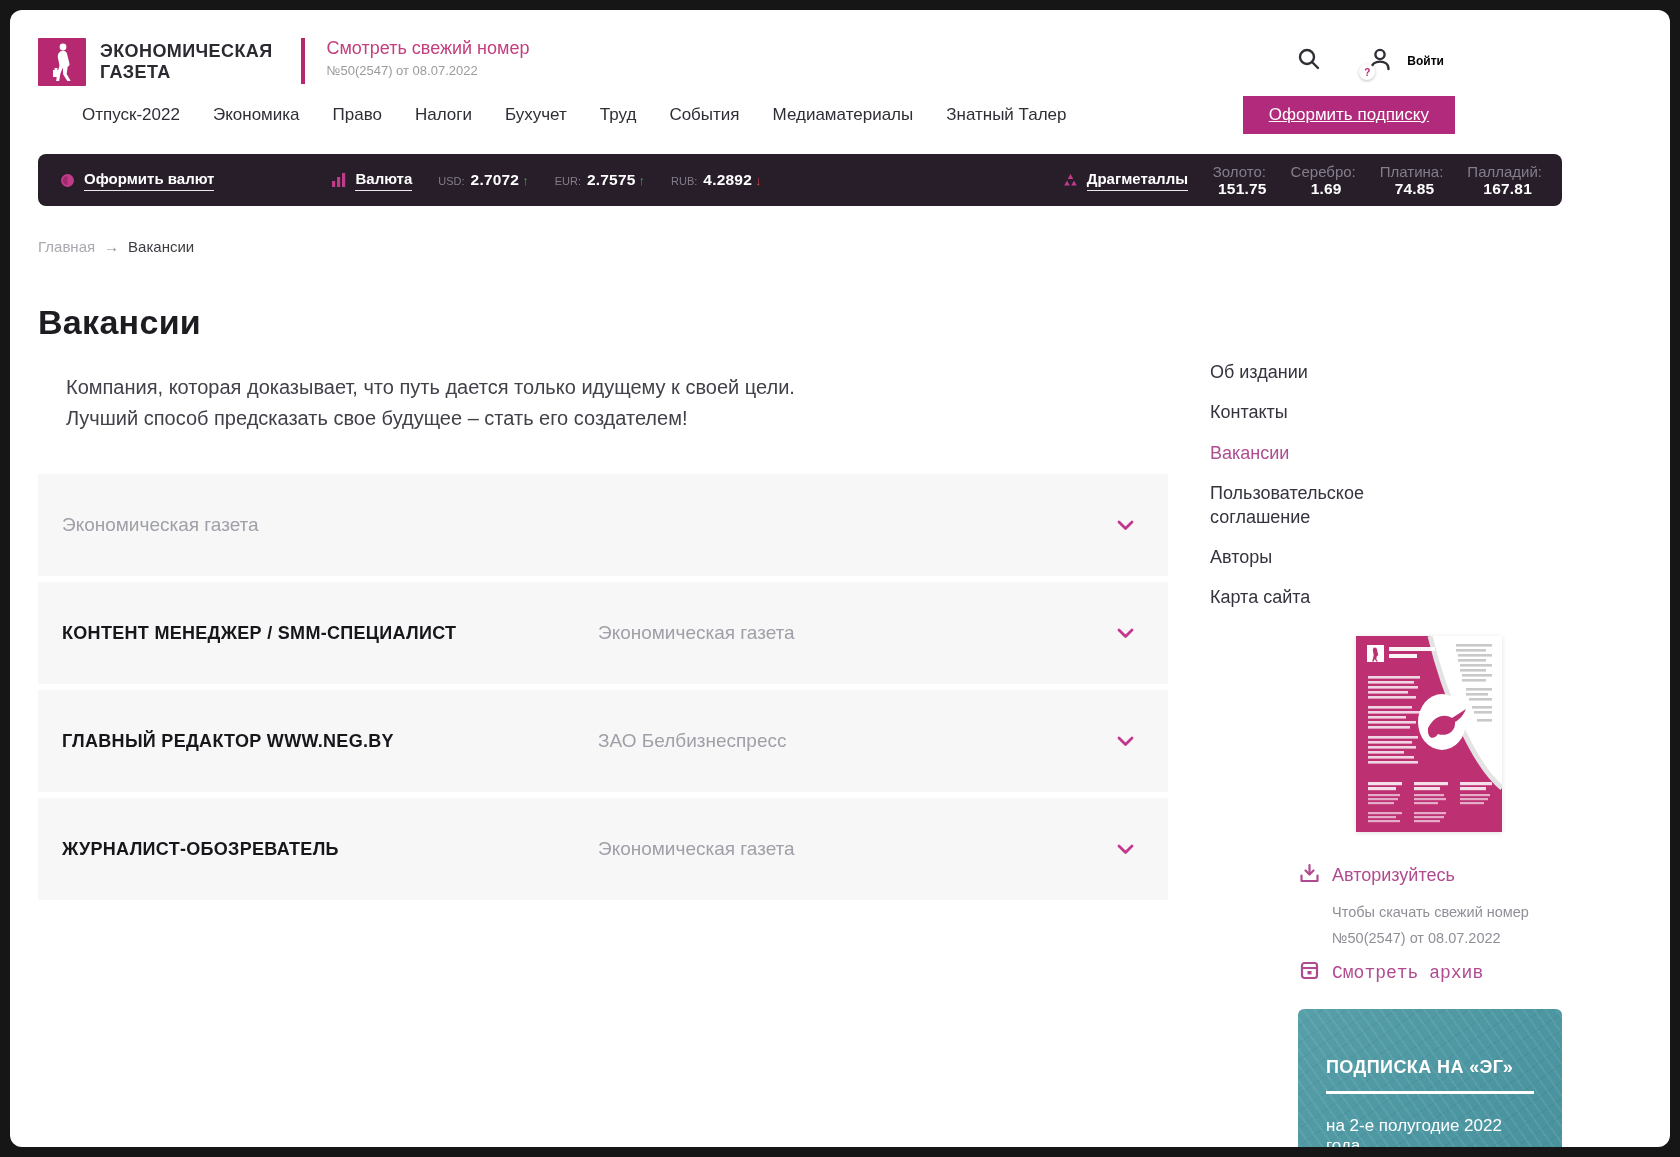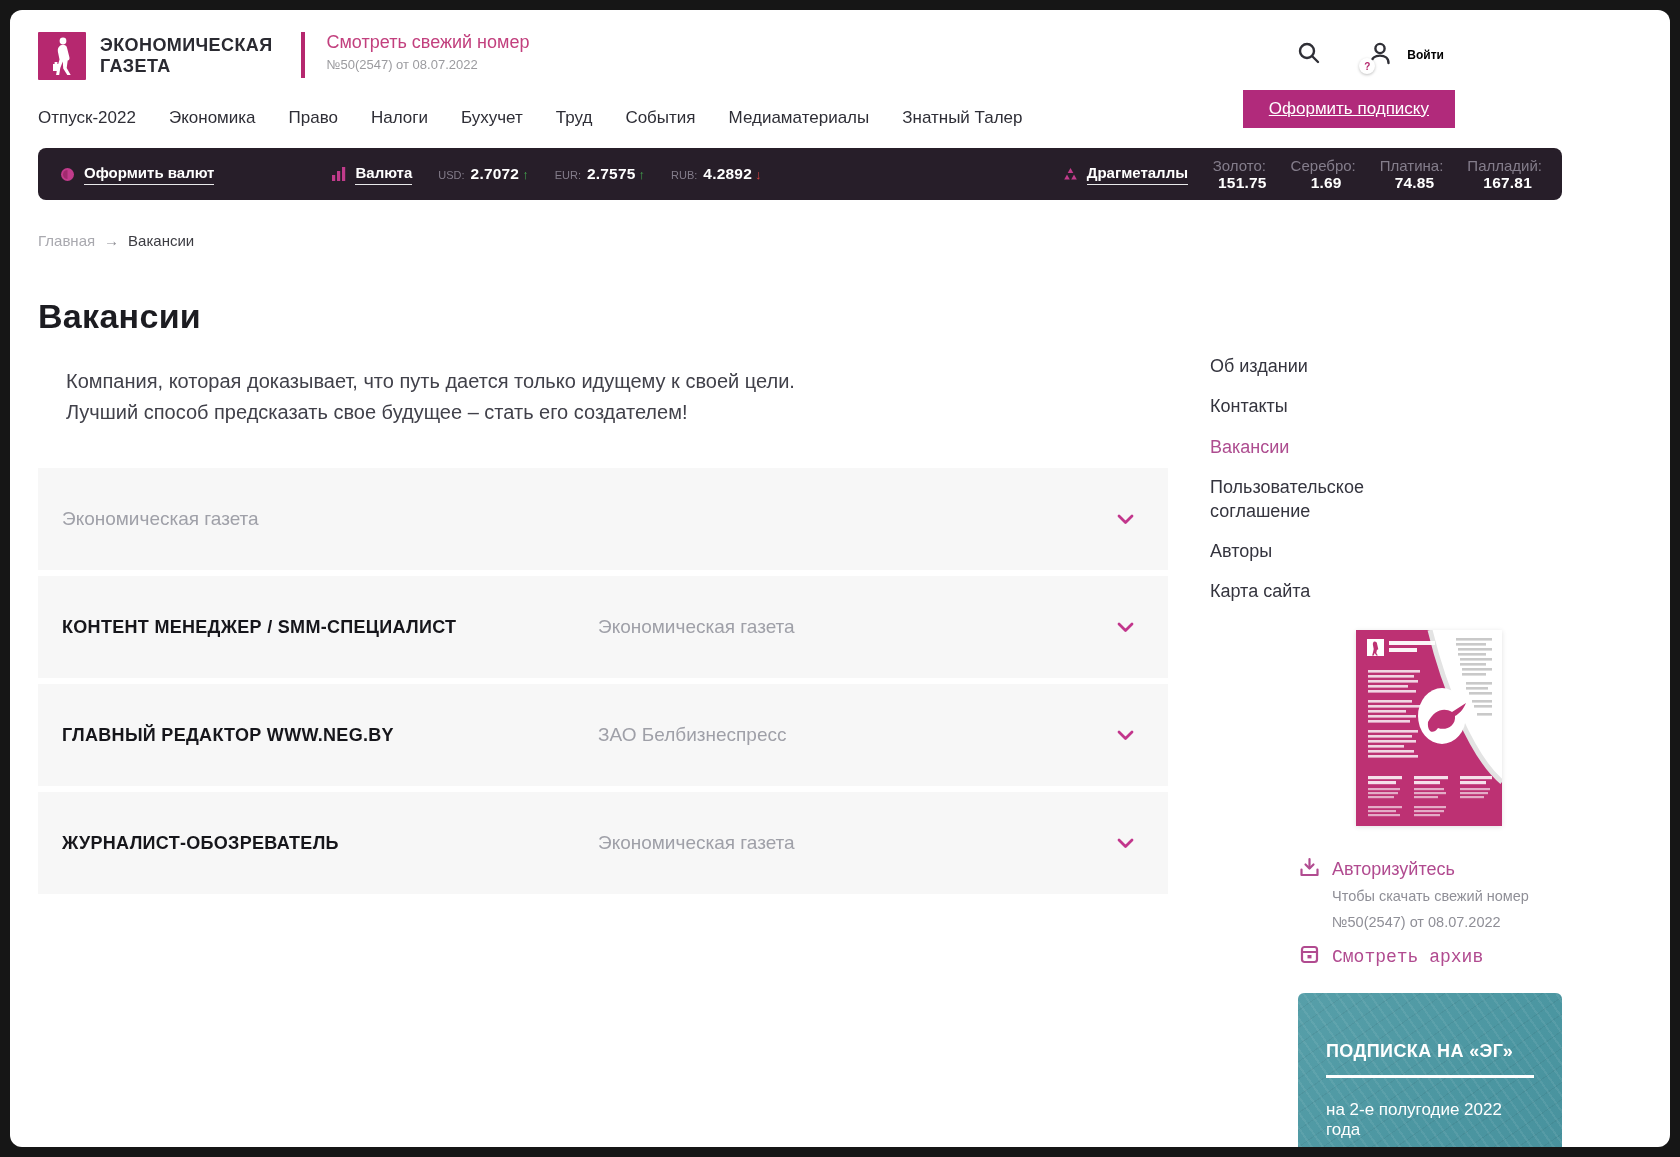--- a/index.html
+++ b/index.html
@@ -3,35 +3,35 @@
 <meta charset="utf-8">
 <style>
   * { margin:0; padding:0; box-sizing:border-box; }
   html,body { width:1680px; height:1157px; overflow:hidden; }
   body { background:#0d0d0d; font-family:"Liberation Sans", sans-serif; }
   .frame { width:1680px; height:1157px; padding:10px; background:#161616; }
   .page { width:100%; height:100%; background:#ffffff; border-radius:12px; overflow:hidden; position:relative; }
   .container { width:1524px; margin-left:28px; }
 
   
-  .header-top { display:flex; align-items:flex-start; padding-top:22px; }
+  .header-top { display:flex; align-items:flex-start; padding-top:28px; }
   .brand { display:flex; align-items:center; cursor:pointer; }
   .logo-box { width:48px; height:48px; background:#b6286f; display:flex; align-items:center; justify-content:center; border-radius:1px; }
   .brand-name { margin-left:14px; font-size:18px; line-height:1.15; font-weight:800; color:#2a2a31; letter-spacing:.4px; }
   .v-divider { width:4px; height:46px; background:#b5286e; margin:0 22px 0 28px; }
   .fresh-issue-link { font-size:18px; color:#c2407e; cursor:pointer; }
   .issue-no { font-size:13px; color:#9b9b9f; margin-top:4px; }
   .header-spacer { flex:1; }
   .header-right { display:flex; align-items:center; margin-right:118px; margin-top:8px; }
   .search-btn { cursor:pointer; margin-right:44px; display:flex; }
   .login { display:flex; align-items:center; cursor:pointer; position:relative; }
   .login-badge { position:absolute; left:-7px; bottom:-4px; width:16px; height:16px; background:#fff; border-radius:50%; box-shadow:0 1px 3px rgba(0,0,0,.25); font-size:10px; font-weight:800; color:#b5286e; display:flex; align-items:center; justify-content:center; }
   .login-label { font-size:12px; font-weight:700; color:#000000; margin-left:15px; }
 
-  .header-bottom { display:flex; align-items:flex-end; margin-top:10px; }
+  .header-bottom { display:flex; align-items:center; margin-top:10px;margin-left:44px; }
   .main-nav { display:flex; gap:33px; }
   .main-nav a { font-size:17px; color:#2e2e36; cursor:pointer; text-decoration:none; }
   .subscribe-btn { margin-left:auto; margin-right:107px; background:#b12a7b; color:#fff; border:none; font-family:inherit; font-size:17px; padding:9px 26px; cursor:pointer;text-decoration:underline; }
 
   
   .ticker { margin-top:20px; height:52px; background:#271e29; border-radius:8px; display:flex; align-items:center; padding:0 20px 0 22px; }
   .t-group { display:flex; align-items:center; }
   .t-ico { display:flex; margin-right:9px; }
   .t-link { font-size:15px; font-weight:700; color:#fff; border-bottom:1.5px solid rgba(255,255,255,.9); padding-bottom:3px; cursor:pointer; }
   .quote { display:flex; align-items:baseline; margin-left:26px; }
@@ -66,21 +66,21 @@
 
   
   .aside-col { width:352px; margin-left:42px; padding-top:72px; }
   .side-menu a { display:block; max-width:172px; font-size:18px; line-height:1.3; color:#34343e; text-decoration:none; cursor:pointer; margin-bottom:17px; }
   .side-menu a.active { color:#ae4d90; }
 
   .cover-widget { margin-left:88px; margin-top:26px; width:268px; }
   .cover { width:146px; height:196px; margin-left:58px; box-shadow:0 1px 5px rgba(0,0,0,.12); }
   .auth-line { display:flex; align-items:center; margin-top:30px; cursor:pointer; }
   .auth-line .link-text { font-size:18px; color:#b14b90; margin-left:11px; }
-  .auth-note { margin-left:34px; font-size:14.5px; line-height:1.8; color:#8f8f97; }
+  .auth-note { margin-left:34px; margin-top:10px; font-size:14.5px; line-height:1.8; color:#8f8f97; }
   .archive-line { display:flex; align-items:center; margin-top:8px; cursor:pointer;font-family:Liberation Mono, monospace; }
   .archive-line .link-text { font-size:18px; color:#b14b90; margin-left:11px; }
 
   .subscription-box { margin-left:88px; margin-top:22px; width:264px; height:230px; border-radius:6px; padding:48px 24px 0 28px; position:relative; overflow:hidden;
       background:linear-gradient(135deg,#579fa9 0%,#4b96a1 55%,#47909c 100%); }
   .subscription-box .texture { position:absolute; inset:0;
       background:repeating-linear-gradient(55deg, rgba(255,255,255,.07) 0 2px, rgba(0,0,0,0) 2px 9px),
                  repeating-linear-gradient(145deg, rgba(0,0,0,.05) 0 1px, rgba(0,0,0,0) 1px 14px); }
   .sub-title { position:relative; font-size:18px; font-weight:800; color:#fff; letter-spacing:.4px; }
   .sub-bar { position:relative; width:208px; height:3px; background:#fff; margin-top:13px; }

